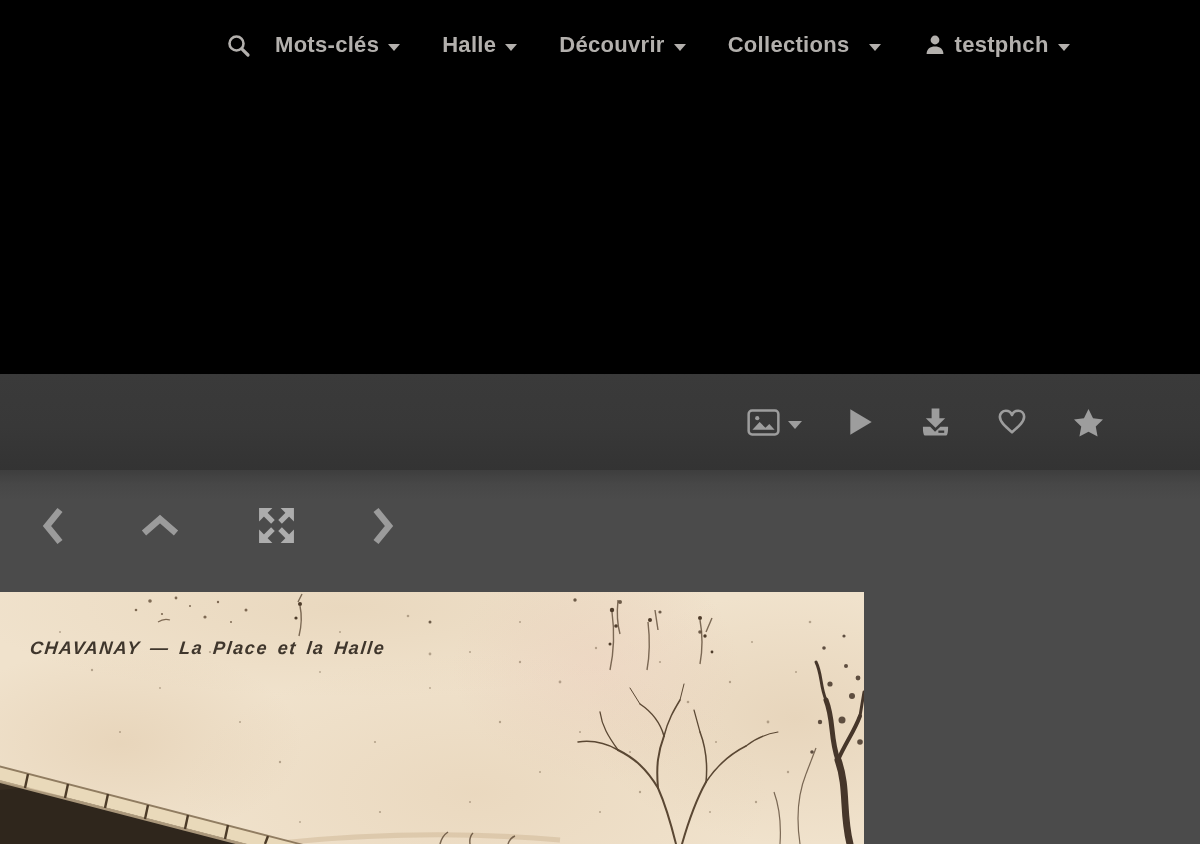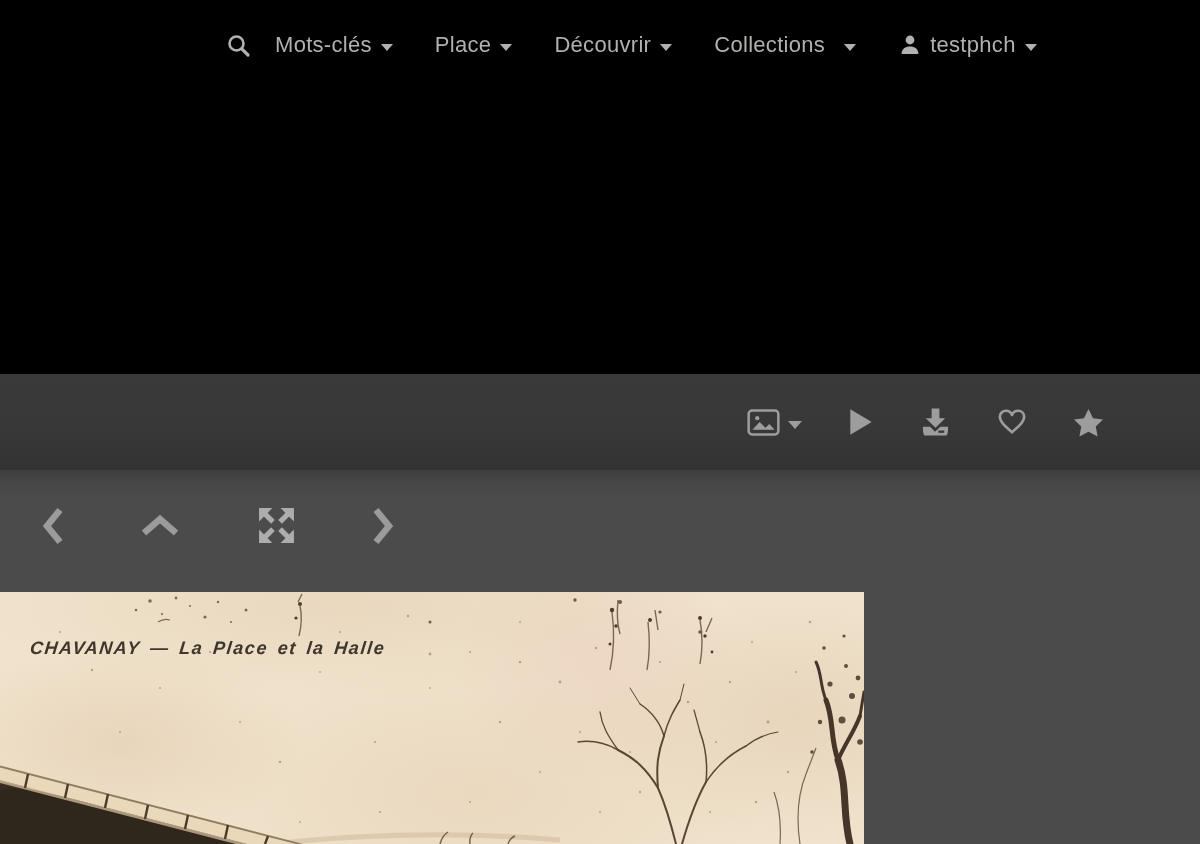--- a/index.html
+++ b/index.html
@@ -14,21 +14,21 @@
   
   .top-black { height:374px; background:#000; }
   .navbar {
     height:90px; display:flex; align-items:center;
     padding-left:226px; color:#b3b0ad;
   }
   .nav-search { display:flex; align-items:center; color:#b3b0ad; }
   .nav-menus { display:flex; align-items:center; gap:42px; margin-left:24px; }
   .nav-item {
     display:flex; align-items:center; color:#b3b0ad;
-    font-size:22px; letter-spacing:.3px; white-space:nowrap;
+    font-size:22px; letter-spacing:.3px; white-space:nowrap;font-weight:bold;
   }
   .caret {
     width:0; height:0; display:inline-block;
     border-left:6px solid transparent; border-right:6px solid transparent;
     border-top:7px solid currentColor; margin-left:9px; margin-top:4px;
   }
   .nav-item-collections .caret { margin-left:19px; }
   .nav-item-user svg { margin-right:8px; }
   .viewer-area { height:284px; background:#000; }
 
@@ -88,21 +88,21 @@
         <circle cx="10.5" cy="10.5" r="7" fill="none" stroke="currentColor" stroke-width="2.6"></circle>
         <line x1="15.8" y1="15.8" x2="22" y2="22" stroke="currentColor" stroke-width="3.2" stroke-linecap="round"></line>
       </svg>
     </button>
     <nav class="nav-menus">
       <a class="nav-item">
         <span>Mots-clés</span>
         <span class="caret"></span>
       </a>
       <a class="nav-item">
-        <span>Place</span>
+        <span>Halle</span>
         <span class="caret"></span>
       </a>
       <a class="nav-item">
         <span>Découvrir</span>
         <span class="caret"></span>
       </a>
       <a class="nav-item nav-item-collections">
         <span>Collections</span>
         <span class="caret"></span>
       </a>

